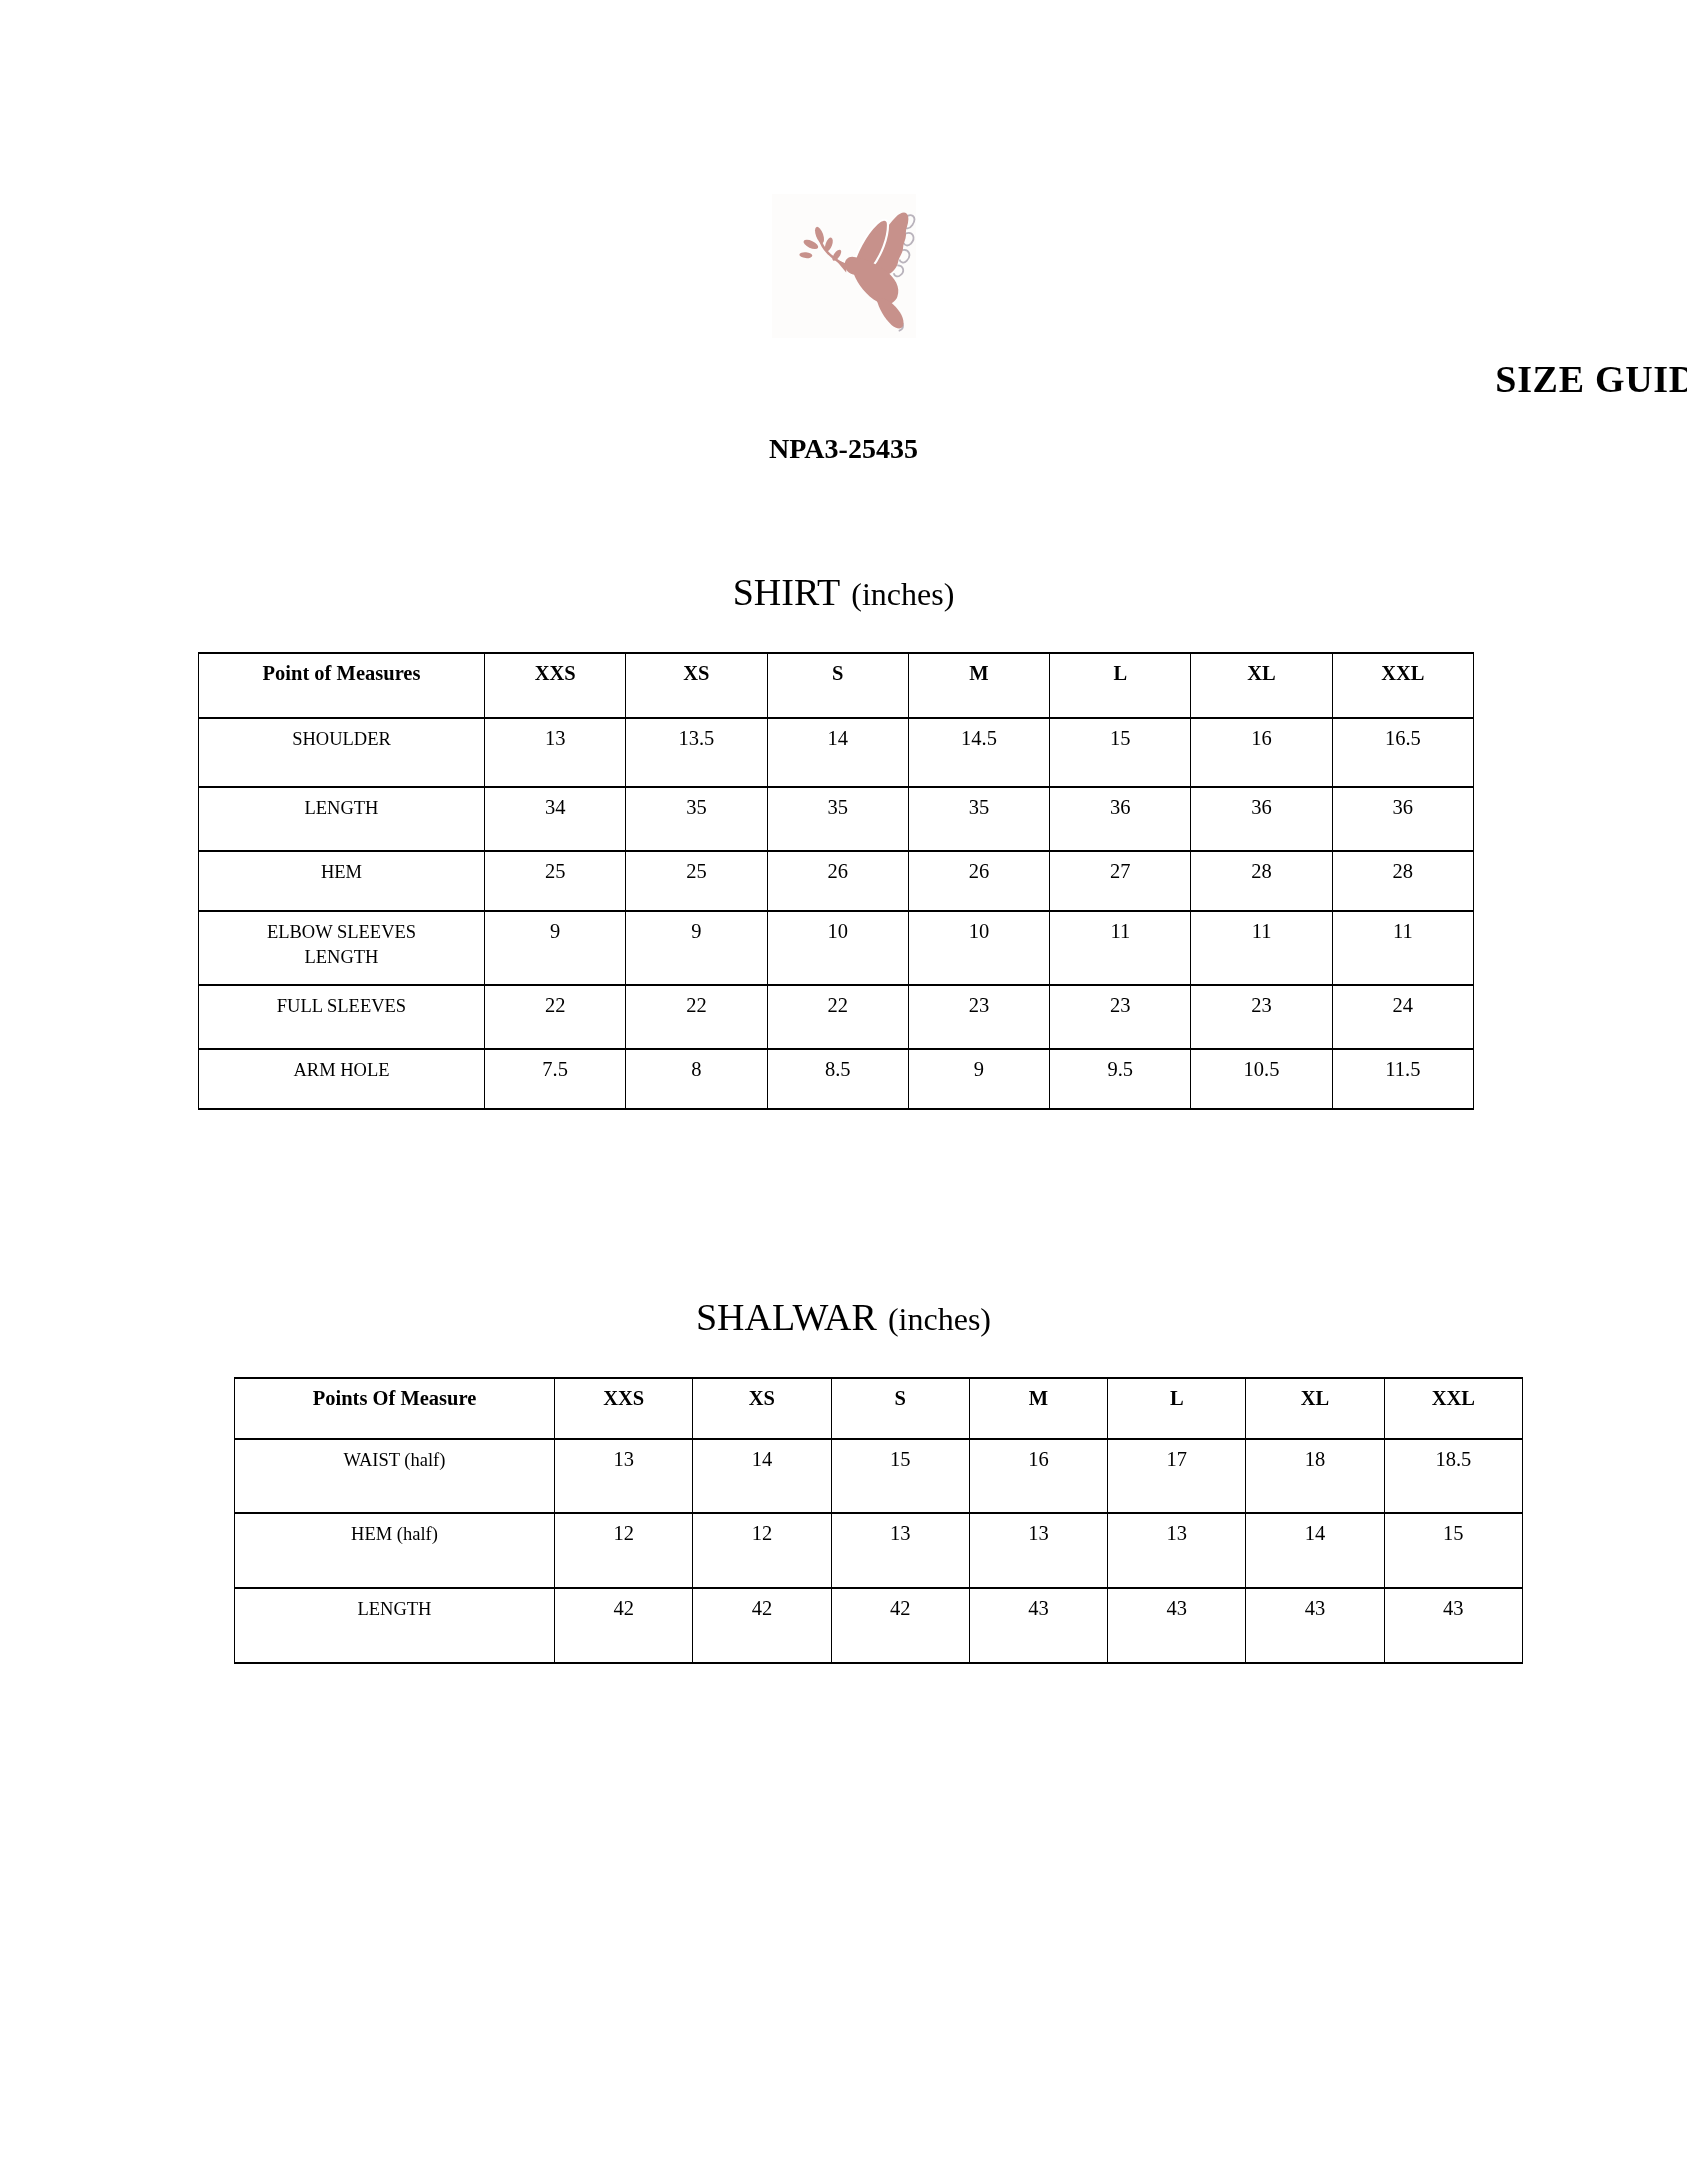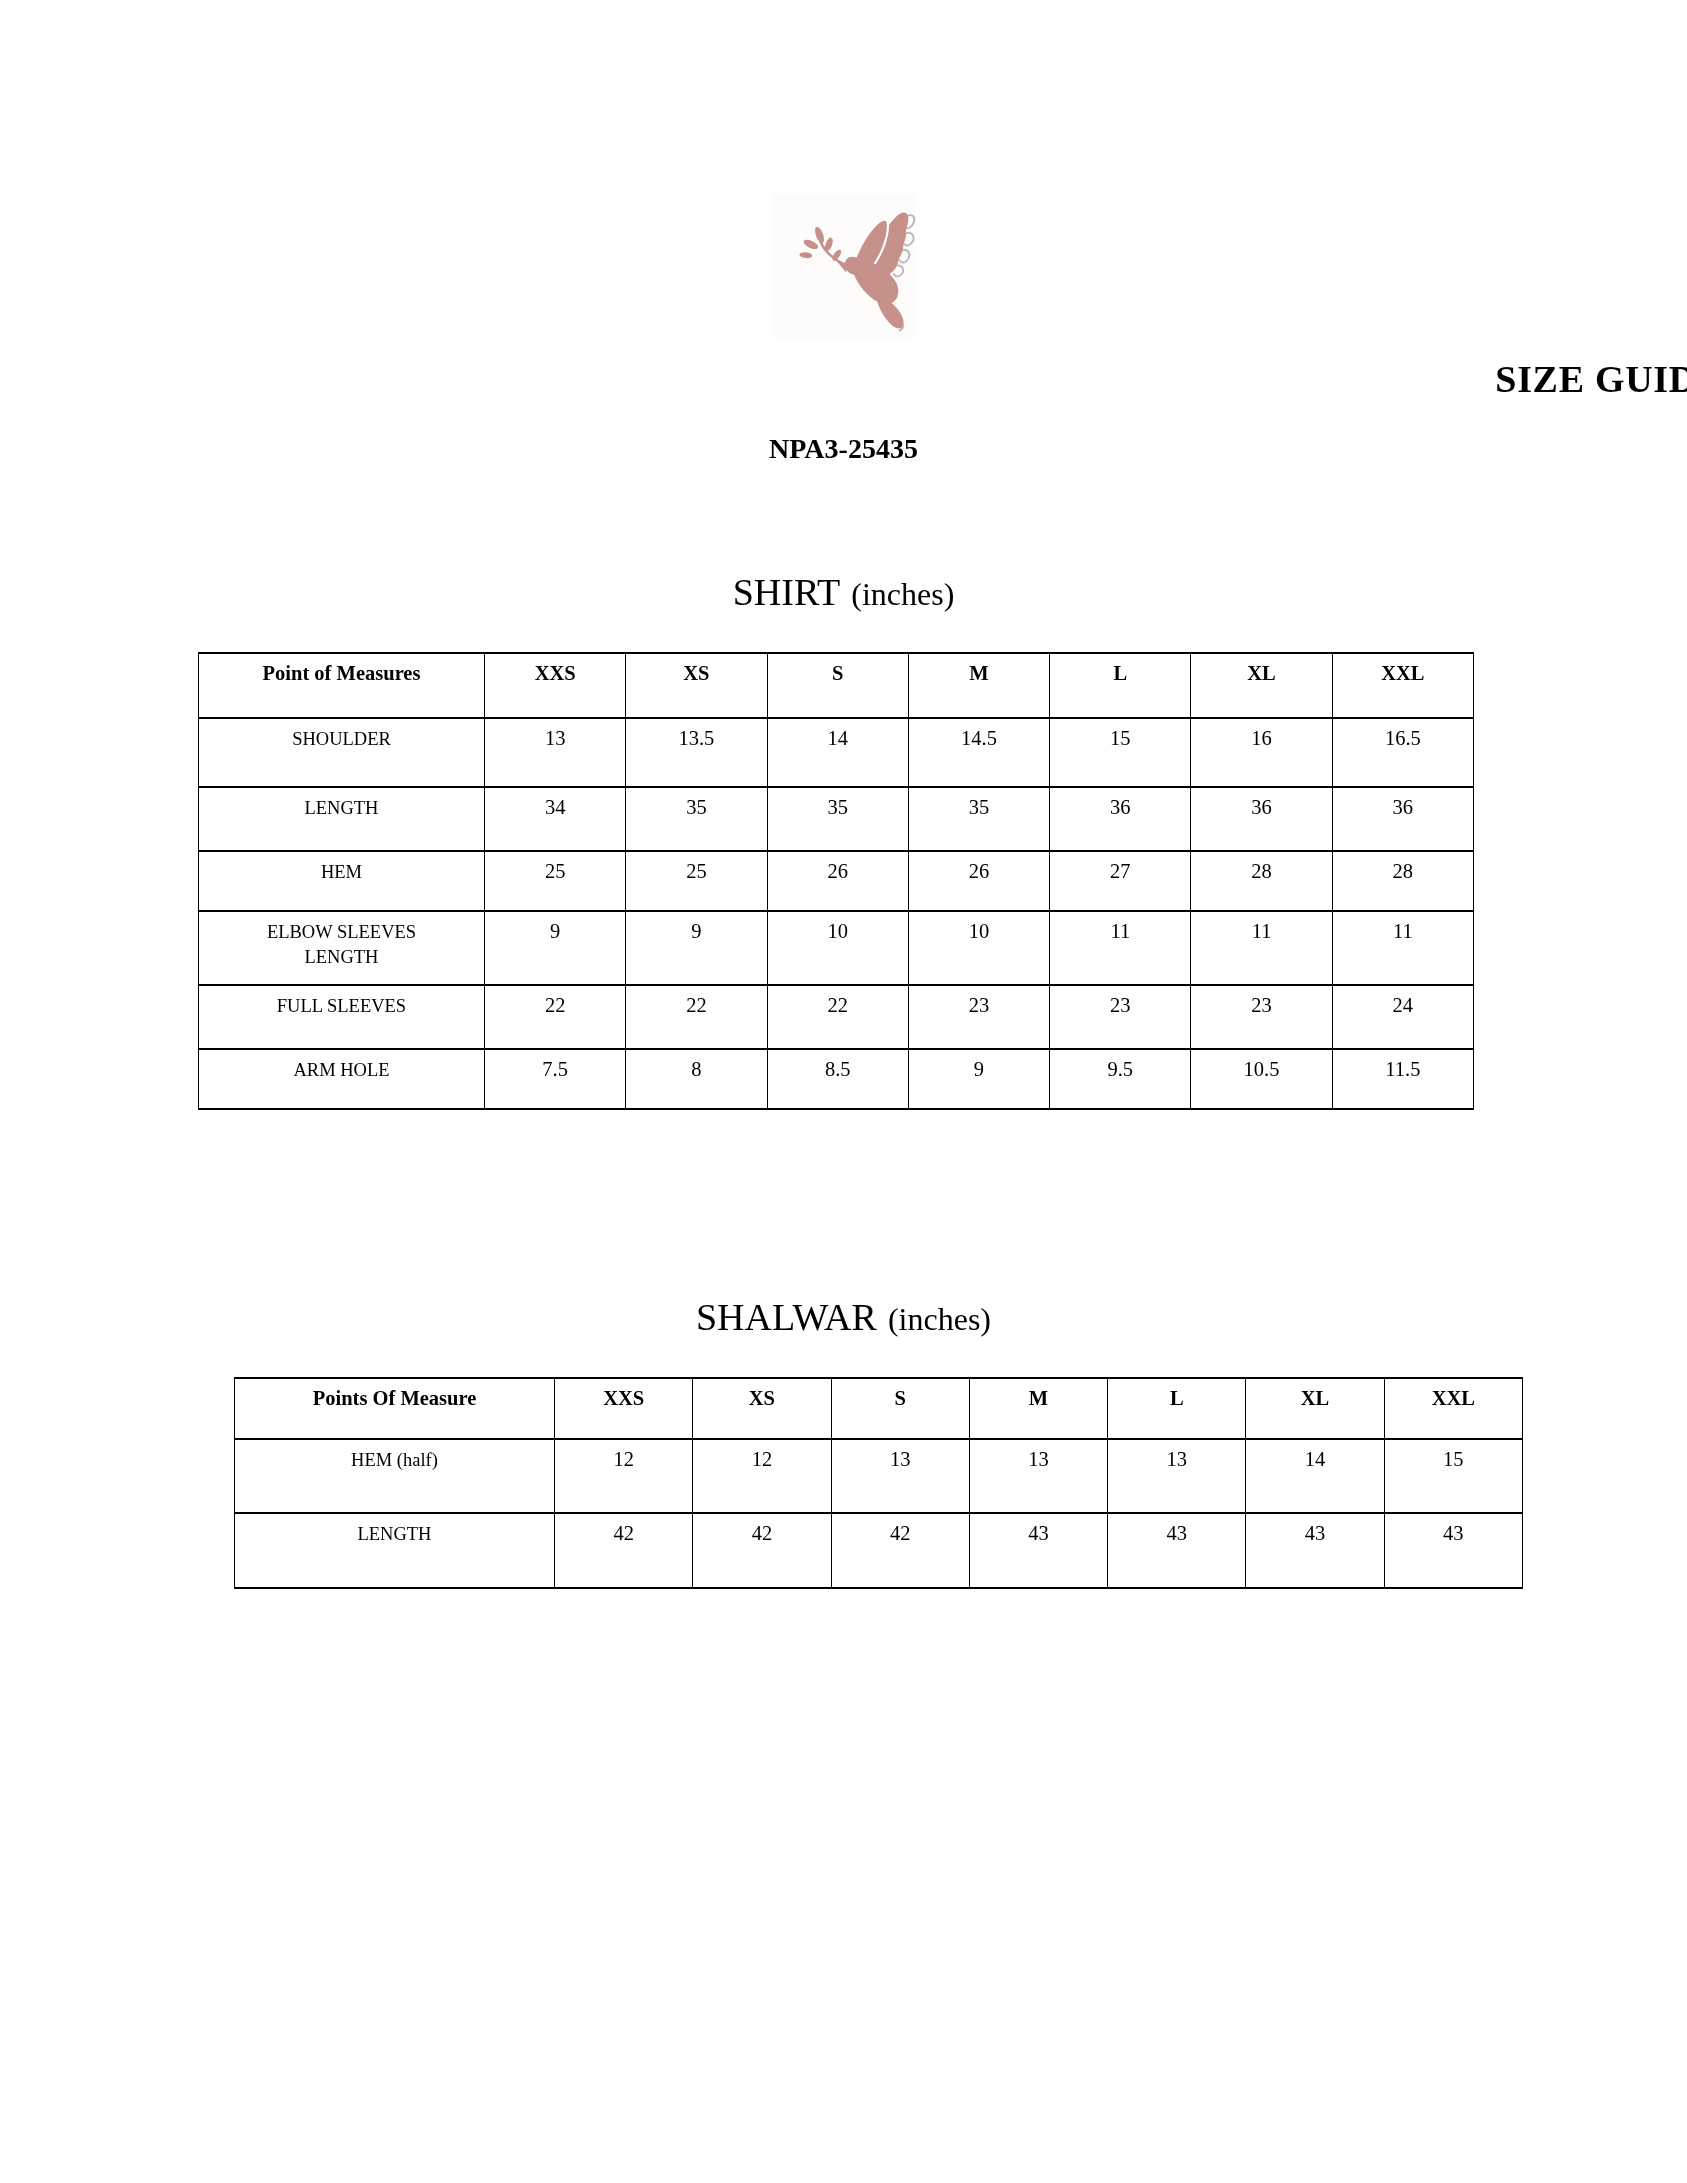--- a/index.html
+++ b/index.html
@@ -265,20 +265,30 @@
           <th>XS</th>
           <th>S</th>
           <th>M</th>
           <th>L</th>
           <th>XL</th>
           <th>XXL</th>
         </tr>
       </thead>
       <tbody>
         <tr>
+          <td class="row-label">WAIST (half)</td>
+          <td>13</td>
+          <td>14</td>
+          <td>15</td>
+          <td>16</td>
+          <td>17</td>
+          <td>18</td>
+          <td>18.5</td>
+        </tr>
+        <tr>
           <td class="row-label">HEM (half)</td>
           <td>12</td>
           <td>12</td>
           <td>13</td>
           <td>13</td>
           <td>13</td>
           <td>14</td>
           <td>15</td>
         </tr>
         <tr>

